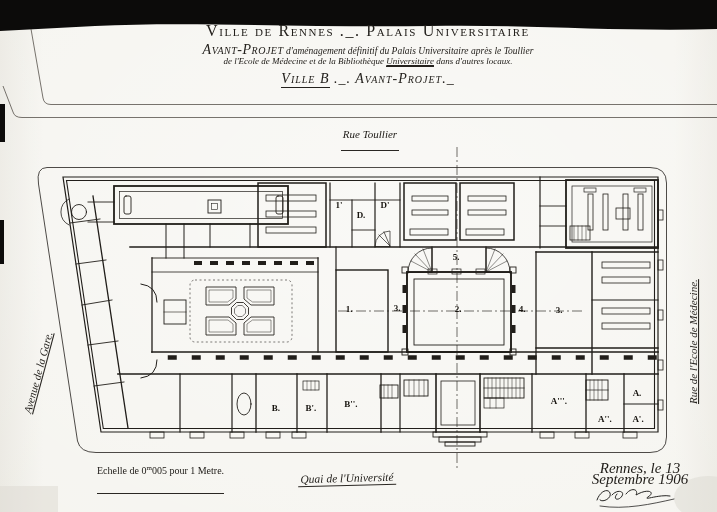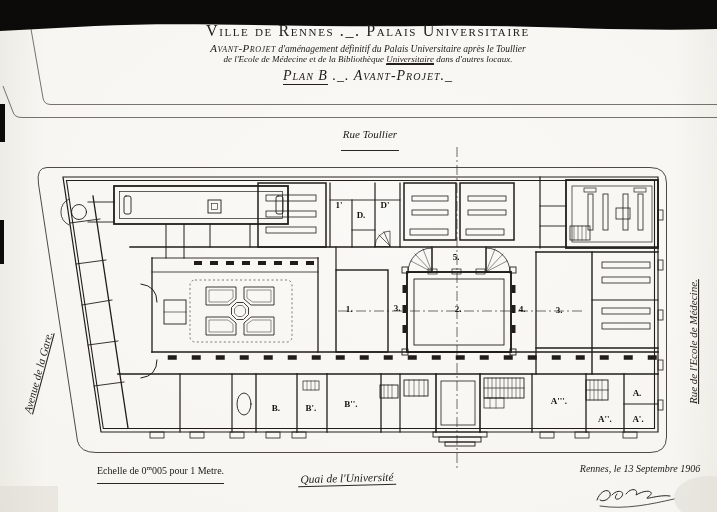--- a/index.html
+++ b/index.html
@@ -10,34 +10,34 @@
       linear-gradient(90deg,#eae8e1 0,#f5f4ef 6%,#f5f4ef 94%,#eceae3 100%),
       #f4f3ee;
     font-family:"Liberation Serif","DejaVu Serif",serif;
     color:#23201c;
   }
   .plan-svg{position:absolute;left:0;top:0;}
   .txt{position:absolute;z-index:3;}
   .title-block{left:198px;top:23px;width:340px;text-align:center;line-height:1.05;}
   .t1{font-variant:small-caps;font-size:16px;letter-spacing:1.6px;white-space:nowrap;}
   .t2{margin-top:3px;font-style:italic;font-size:9.5px;white-space:nowrap;}
-  .t2 .lead{font-variant:small-caps;font-size:11px;letter-spacing:.5px;}
+  .t2 .lead{font-variant:small-caps;font-size:14px;letter-spacing:.5px;}
   .t3{font-style:italic;font-size:9px;white-space:nowrap;}
   .t3 .ul{border-bottom:.8px solid #23201c;text-decoration:underline;}
   .t4{margin-top:5px;font-style:italic;font-size:14px;letter-spacing:1px;white-space:nowrap;}
   .t4 .lead{font-variant:small-caps;border-bottom:1px solid #23201c;padding-bottom:1px;}
   .t4 .rest{font-variant:small-caps;text-align:center;}
   .rue-toullier{left:300px;top:128px;width:140px;text-align:center;font-style:italic;font-size:11px;}
   .rue-toullier span{border-bottom:1px solid #2a2723;padding:0 2px 10px;}
   .scale-note{left:97px;top:464px;font-size:10px;}
-  .scale-note span.u{border-bottom:.8px solid #2a2723;padding-bottom:7px;}
+  .scale-note span.u{border-bottom:.8px solid #2a2723;padding-bottom:17px;}
   .scale-note sup{font-size:7px;}
   .quai{left:282px;top:472px;width:130px;text-align:center;font-style:italic;font-size:11.5px;transform:rotate(-1.5deg);}
   .quai span{border-bottom:1px solid #2a2723;padding:0 2px 1px;}
-  .sig-block{left:573px;top:463px;width:134px;text-align:center;font-style:italic;font-size:10px;line-height:11px;}
+  .sig-block{left:573px;top:463px;width:134px;text-align:center;font-style:italic;font-size:15px;line-height:11px;}
   .room-label{font:700 9px "Liberation Serif","DejaVu Serif",serif;fill:#17140f;}
   .street-label{font:italic 11px "Liberation Serif","DejaVu Serif",serif;fill:#2a2723;text-decoration:underline;}
 </style>
 </head>
 <body>
 
 <div class="page">
 
 <svg class="plan-svg" width="717" height="512" viewBox="0 0 717 512">
 
@@ -300,21 +300,21 @@
   <div class="txt title-block">
     <div class="t1">Ville de Rennes ._. Palais Universitaire</div>
     <div class="t2">
       <span class="lead">Avant-Projet</span>
       <span>d'aménagement définitif du Palais Universitaire après le Toullier</span>
     </div>
     <div class="t3">
       <span>de l'Ecole de Médecine et de la Bibliothèque </span><span class="ul">Universitaire</span><span> dans d'autres locaux.</span>
     </div>
     <div class="t4">
-      <span class="lead">Plan B</span>
+      <span class="lead">Ville B</span>
       <span class="rest">._. Avant-Projet._</span>
     </div>
   </div>
 
   <div class="txt rue-toullier">
     <span>Rue Toullier</span>
   </div>
 
   <div class="txt scale-note">
     <span class="u"><span>Echelle de 0</span><sup>m</sup><span>005 pour 1 Metre.</span></span>

